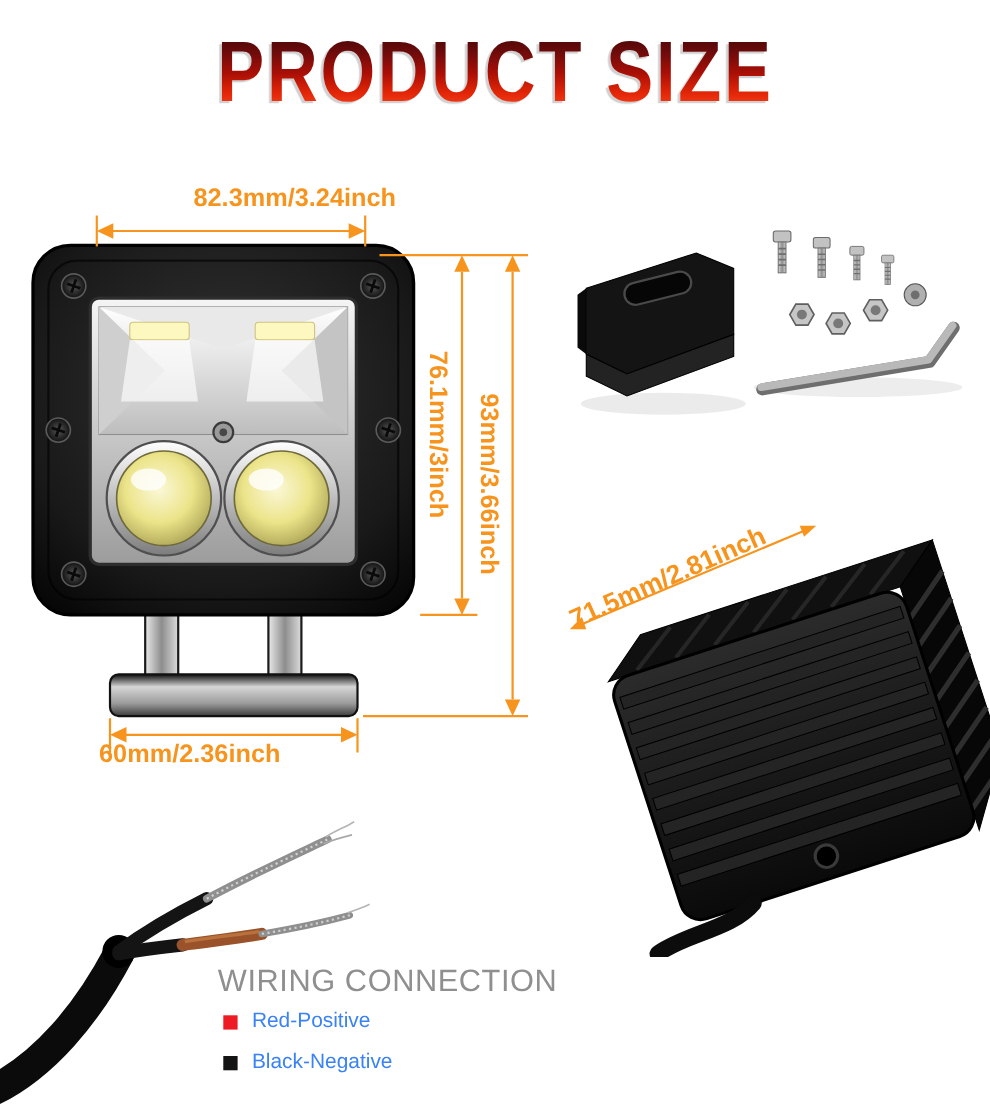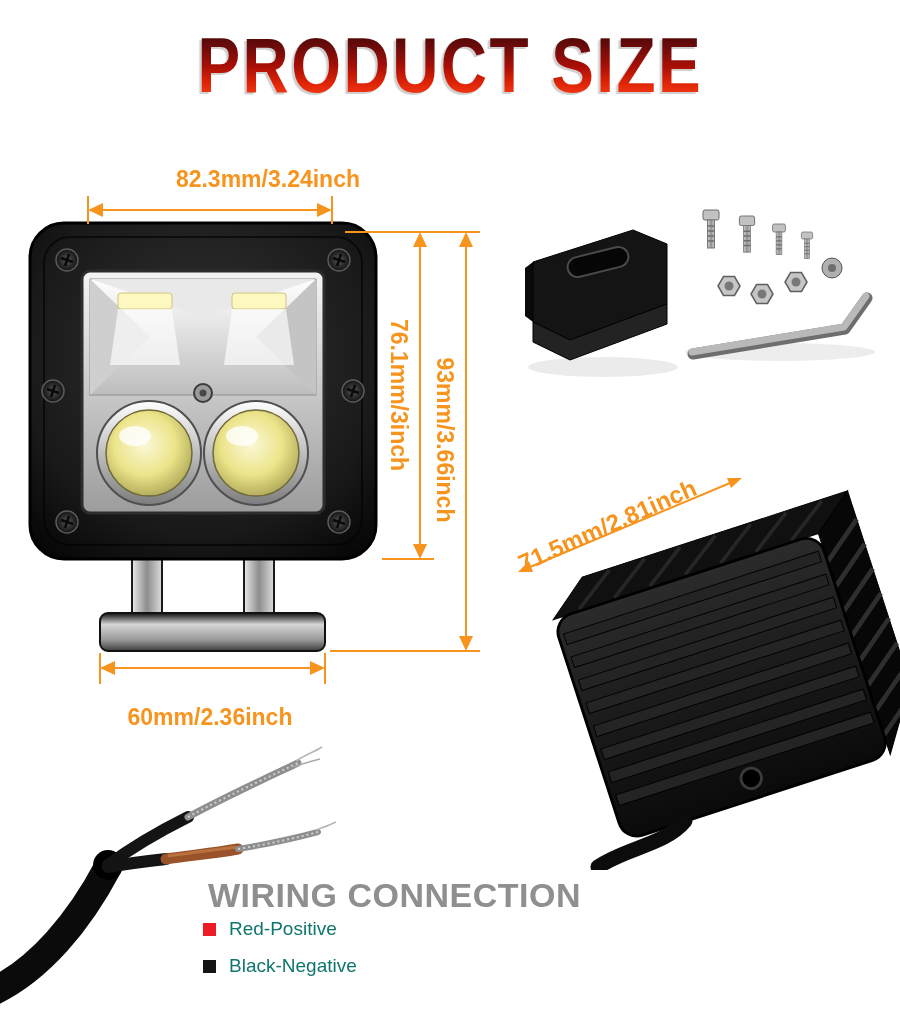--- a/index.html
+++ b/index.html
@@ -14,37 +14,37 @@
     font-size:78px; font-weight:bold; letter-spacing:3px; line-height:1;
     transform:scaleX(0.82);
     background:linear-gradient(180deg,#3a0505 0%, #6e0b0b 28%, #a90f06 52%, #e02507 74%, #ff4a22 100%);
     -webkit-background-clip:text; background-clip:text; color:transparent;
     filter:drop-shadow(-3px 2px 0 rgba(150,150,150,0.45));
   }
 
   
   .dim { position:absolute; color:#f7941e; font-weight:bold; font-size:23px; white-space:nowrap; }
   .dim-top    { left:60px;  top:156px; width:300px; text-align:right; }
-  .dim-bottom { left:90px;  top:694px; width:240px; text-align:center; }
+  .dim-bottom { left:90px;  top:662px; width:240px; text-align:left; }
   .dim-vert-a { left:412px; top:300px; width:170px; text-align:center; transform:rotate(90deg); transform-origin:0 0; }
   .dim-vert-b { left:458px; top:335px; width:190px; text-align:center; transform:rotate(90deg); transform-origin:0 0; }
   .dim-depth  { left:514px; top:542px; width:240px; font-size:24px; transform:rotate(-24deg); transform-origin:0 0; }
 
   
   .img { position:absolute; }
   .front-view { left:20px; top:205px; width:370px; height:445px; }
   .dims-svg   { left:0px;  top:140px; width:500px; height:580px; }
   .hardware   { left:515px; top:192px; width:380px; height:205px; }
   .rear-view  { left:500px; top:430px; width:400px; height:430px; }
   .wires      { left:0px;  top:725px; width:340px; height:286px; }
 
   
-  .wiring-heading { position:absolute; left:208px; top:866px; font-size:34px; font-weight:bold; color:#8f8f8f; letter-spacing:0.5px; }
+  .wiring-heading { position:absolute; left:198px; top:866px; font-size:28px; font-weight:normal; color:#8f8f8f; letter-spacing:0.5px; }
   .legend { position:absolute; left:203px; top:908px; }
-  .legend-row { display:flex; align-items:center; gap:13px; margin-bottom:15px; font-size:19px; color:#0f766e; }
+  .legend-row { display:flex; align-items:center; gap:13px; margin-bottom:15px; font-size:19px; color:#3b82f6; }
   .swatch { width:13px; height:13px; display:inline-block; flex:0 0 auto; }
   .swatch-red { background:#ed1c24; }
   .swatch-black { background:#141414; }
 </style>
 </head>
 <body>
 
 <div class="page">
 
   <div class="title-wrap">

